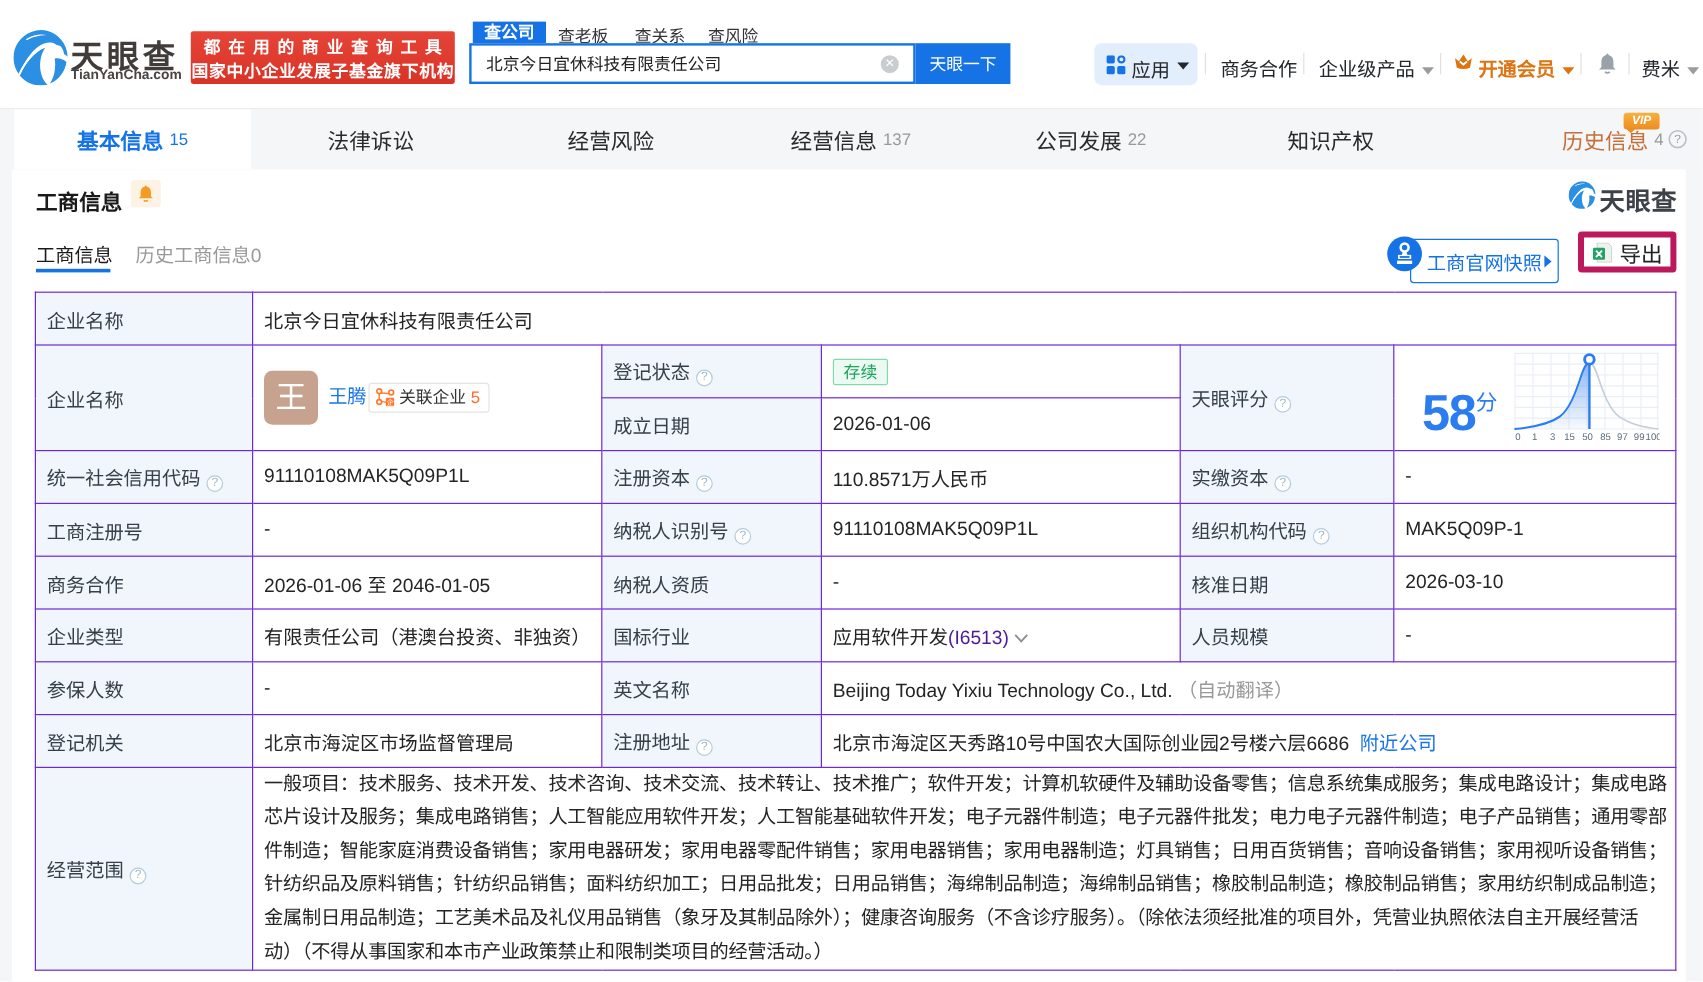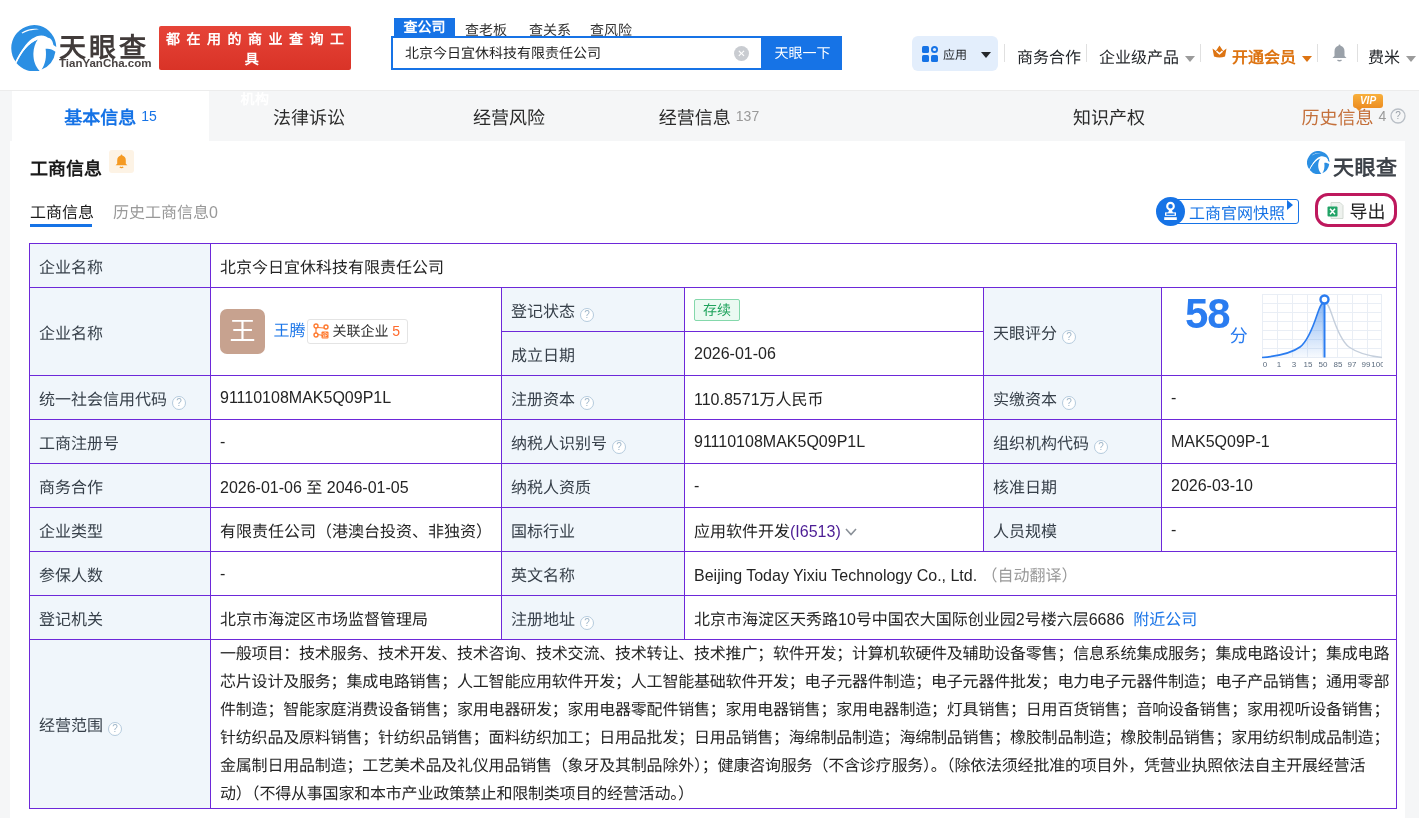--- a/index.html
+++ b/index.html
@@ -8,34 +8,34 @@
 .abs { position:absolute; }
 
 
 #hdr { position:absolute; left:0; top:0; width:1419px; height:91px; background:#fff; border-bottom:1px solid #ececec; z-index:5; }
 #pagebg { position:absolute; left:0; top:91px; width:1419px; height:727px; background:#f5f6f7; }
 #card { position:absolute; left:10px; top:141px; width:1395px; height:677px; background:#fff; }
 
 
 #logotxt { position:absolute; left:59px; top:26px; font-size:27px; font-weight:900; color:#413b3a; letter-spacing:3px; }
 #logoeng { position:absolute; left:59px; top:57px; font-size:11.5px; font-weight:bold; color:#4a4443; letter-spacing:0px; }
-#redbanner { position:absolute; left:159px; top:26px; width:192px; height:44px; background:linear-gradient(180deg,#e64438,#d93327); color:#fff; font-size:14px; font-weight:bold; text-align:center; line-height:20px; padding-top:3px; border-radius:2px; }
+#redbanner { position:absolute; left:159px; top:26px; width:220px; height:44px; background:linear-gradient(180deg,#e64438,#d93327); color:#fff; font-size:14px; font-weight:bold; text-align:center; line-height:20px; padding-top:3px; border-radius:2px; }
 #redbanner .l1 { letter-spacing:6.5px; text-indent:6.5px; }
 #redbanner .l2 { letter-spacing:0.6px; }
 
 
 .stab { position:absolute; top:19px; height:17px; font-size:14px; color:#333; }
 #stab1 { left:394px; top:18px; width:61px; height:18px; background:#1673e6; color:#fff; font-weight:bold; text-align:center; line-height:18px; font-size:14px; position:absolute; }
 #sinput { position:absolute; left:391px; top:36px; width:372px; height:34px; border:2px solid #1673e6; background:#fff; line-height:30px; font-size:14px; color:#222; padding-left:12px; }
 #sclear { position:absolute; left:734px; top:46px; width:15px; height:15px; border-radius:50%; background:#c9ccd1; color:#fff; font-size:10px; line-height:15px; text-align:center; }
 #sbtn { position:absolute; left:763px; top:36px; width:79px; height:34px; background:#1673e6; color:#fff; font-size:14px; text-align:center; line-height:34px; }
 
 
 #appbtn { position:absolute; left:912px; top:36px; width:86px; height:35px; background:#e3eefc; border-radius:6px; }
-#appbtn .t { position:absolute; left:31px; top:9px; font-size:12px; color:#24272b; }
+#appbtn .t { position:absolute; left:31px; top:9px; font-size:16px; color:#24272b; }
 .hitem { position:absolute; top:44px; font-size:16px; color:#24272b; }
 .hdiv { position:absolute; top:44px; width:1px; height:18px; background:#e0e0e0; }
 .caret { display:inline-block; width:0; height:0; border-left:5px solid transparent; border-right:5px solid transparent; border-top:6px solid #24272b; vertical-align:middle; }
 .caret.gray { border-top-color:#9b9b9b; }
 .caret.orange { border-top-color:#dd7412; }
 
 
 #tabbar { position:absolute; left:0; top:91px; width:1419px; height:50px; background:#f5f6f7; }
 .ntab { position:absolute; top:0; height:50px; display:flex; align-items:center; justify-content:center; font-size:18px; color:#2a2a2a; white-space:nowrap; }
 .ntab .cnt { font-size:14px; color:#999; margin-left:5px; }
@@ -45,23 +45,23 @@
 
 #secttl { position:absolute; left:30px; top:154px; font-size:18px; font-weight:bold; color:#1a1a1a; }
 #bellbox { position:absolute; left:109px; top:150px; width:25px; height:23px; background:#fdf3e5; border-radius:3px; text-align:center; }
 #minilogo { position:absolute; left:1307px; top:151px; }
 #minitxt { position:absolute; left:1333px; top:151px; font-size:21px; font-weight:900; color:#3d4249; letter-spacing:0.5px; }
 
 #subtab1 { position:absolute; left:30px; top:199px; font-size:16px; color:#1a1a1a; }
 #subtab1u { position:absolute; left:30px; top:224px; width:62px; height:3px; background:#1673e6; }
 #subtab2 { position:absolute; left:113px; top:199px; font-size:16px; color:#999; }
 
-#snapbtn { position:absolute; left:1175px; top:199px; width:124px; height:25px; border:1px solid #1673e6; border-radius:3px; color:#1673e6; font-size:16px; background:#fff; display:flex; align-items:flex-start; justify-content:flex-start; padding-left:13px; white-space:nowrap; }
+#snapbtn { position:absolute; left:1175px; top:199px; width:124px; height:37px; border:1px solid #1673e6; border-radius:3px; color:#1673e6; font-size:16px; background:#fff; display:flex; align-items:center; justify-content:flex-start; padding-left:13px; white-space:nowrap; }
 #snapcirc { position:absolute; left:1156px; top:197px; width:29px; height:29px; border-radius:50%; background:#1673e6; }
-#expbtn { position:absolute; left:1315px; top:193px; width:82px; height:34px; border:3px solid #be185d; border-radius:13px; background:#fff; display:flex; align-items:center; justify-content:center; font-size:18px; color:#222; }
+#expbtn { position:absolute; left:1315px; top:193px; width:82px; height:34px; border:5px solid #be185d; border-radius:3px; background:#fff; display:flex; align-items:center; justify-content:center; font-size:18px; color:#222; }
 
 
 #tbl { position:absolute; left:29px; top:243px; border-collapse:collapse; table-layout:fixed; width:1367px; }
 #tbl td { border:1px solid #6d28d9; font-size:16px; vertical-align:middle; padding:0 0 0 9px; }
 #tbl td.lb { background:#f0f6fb; color:#37404a; }
 #tbl td.vl { background:#fff; color:#242424; }
 .qm { display:inline-block; width:14px; height:14px; border:1px solid #b5cbdd; border-radius:50%; color:#9fb6c9; font-size:10px; line-height:12px; text-align:center; margin-left:5px; vertical-align:-1px; background:#fff; font-weight:normal; }
 .gray { color:#4c1d95; }
 .blue { color:#1a75e8; }
 .badge-cx { display:inline-block; height:22px; line-height:20px; padding:0 8px; border:1px solid #84d8ab; background:#ebfaf2; color:#1fa35c; font-size:14px; border-radius:2px; }
@@ -130,20 +130,21 @@
   </svg>
   <div class="hdiv" style="left:1357px"></div>
   <div class="hitem" style="left:1368px">费米 <span class="caret gray" style="margin-left:2px"></span></div>
 </div>
 
 <div id="tabbar">
   <div class="ntab" id="ntab0" style="left:12px;width:197px">基本信息 <span class="cnt">15</span></div>
   <div class="ntab" style="left:209px;width:200px">法律诉讼</div>
   <div class="ntab" style="left:409px;width:200px">经营风险</div>
   <div class="ntab" style="left:609px;width:200px">经营信息 <span class="cnt">137</span></div>
+  <div class="ntab" style="left:809px;width:200px">公司发展 <span class="cnt">22</span></div>
   <div class="ntab" style="left:1009px;width:200px">知识产权</div>
   <div class="ntab" style="left:1254px;width:200px;color:#c4703b">历史信息 <span class="cnt">4</span>
     <svg style="margin-left:4px" width="16" height="16" viewBox="0 0 16 16">
         <circle cx="8" cy="8" r="7" fill="none" stroke="#b9bfc6" stroke-width="1.3"></circle>
         <text x="8" y="11" font-size="10" fill="#9aa1a9" text-anchor="middle">?</text>
       </svg>
   </div>
   <div class="abs" style="left:1353px;top:3px;width:30px;height:14px;background:linear-gradient(180deg,#f8b03c,#ec8d21);border-radius:3px;color:#fff;font-size:10px;font-weight:bold;font-style:italic;text-align:center;line-height:14px">VIP<div style="position:absolute;left:2px;bottom:-3px;width:0;height:0;border-left:4px solid transparent;border-right:4px solid transparent;border-top:4px solid #ec8d21"></div></div>
 </div>
 
@@ -209,21 +210,21 @@
               <circle cx="13" cy="4" r="2" fill="none" stroke="#ff7a2f" stroke-width="1.4"></circle>
               <circle cx="3" cy="12" r="2" fill="none" stroke="#ff7a2f" stroke-width="1.4"></circle>
               <path d="M4.5 4.5 L11.5 5 M3 5 L3 10 M5 11.5 L10 12.5" stroke="#ff7a2f" stroke-width="1.2"></path>
               <rect x="8.5" y="8.5" width="7" height="7" rx="1" fill="#ff7a2f"></rect>
               <text x="12" y="14.2" font-size="6" fill="#fff" text-anchor="middle">企</text>
             </svg>关联企业 <span class="n">5</span></span></td>
     <td class="lb">登记状态<span class="qm">?</span></td>
     <td class="vl"><span class="badge-cx">存续</span></td>
     <td class="lb" rowspan="2">天眼评分<span class="qm">?</span></td>
     <td class="vl" rowspan="2">
-      <div style="display:flex;align-items:flex-start">
+      <div style="display:flex;align-items:flex-end">
         <span id="score58" style="margin-left:14px;position:relative;top:-3px">58</span>
             <span id="scorefen" style="align-self:center;margin-top:4px">分</span>
         <svg style="margin-left:13px;position:relative;top:-2px" width="122" height="78" viewBox="0 0 122 78">
           <g stroke="#e9eef5" stroke-width="1">
             <path d="M1 3.5 H121 M1 12.5 H121 M1 21.5 H121 M1 30.5 H121 M1 39.5 H121 M1 48.5 H121 M1 57.5 H121 M1 66.5 H121"></path>
             <path d="M1.5 3 V67 M16.5 3 V67 M31.5 3 V67 M46.5 3 V67 M61.5 3 V67 M76.5 3 V67 M91.5 3 V67 M106.5 3 V67 M120.5 3 V67"></path>
           </g>
           <defs>
             <linearGradient id="sg" x1="0" y1="0" x2="0" y2="1">
               <stop offset="0" stop-color="#4a90ee" stop-opacity="0.65"></stop>

